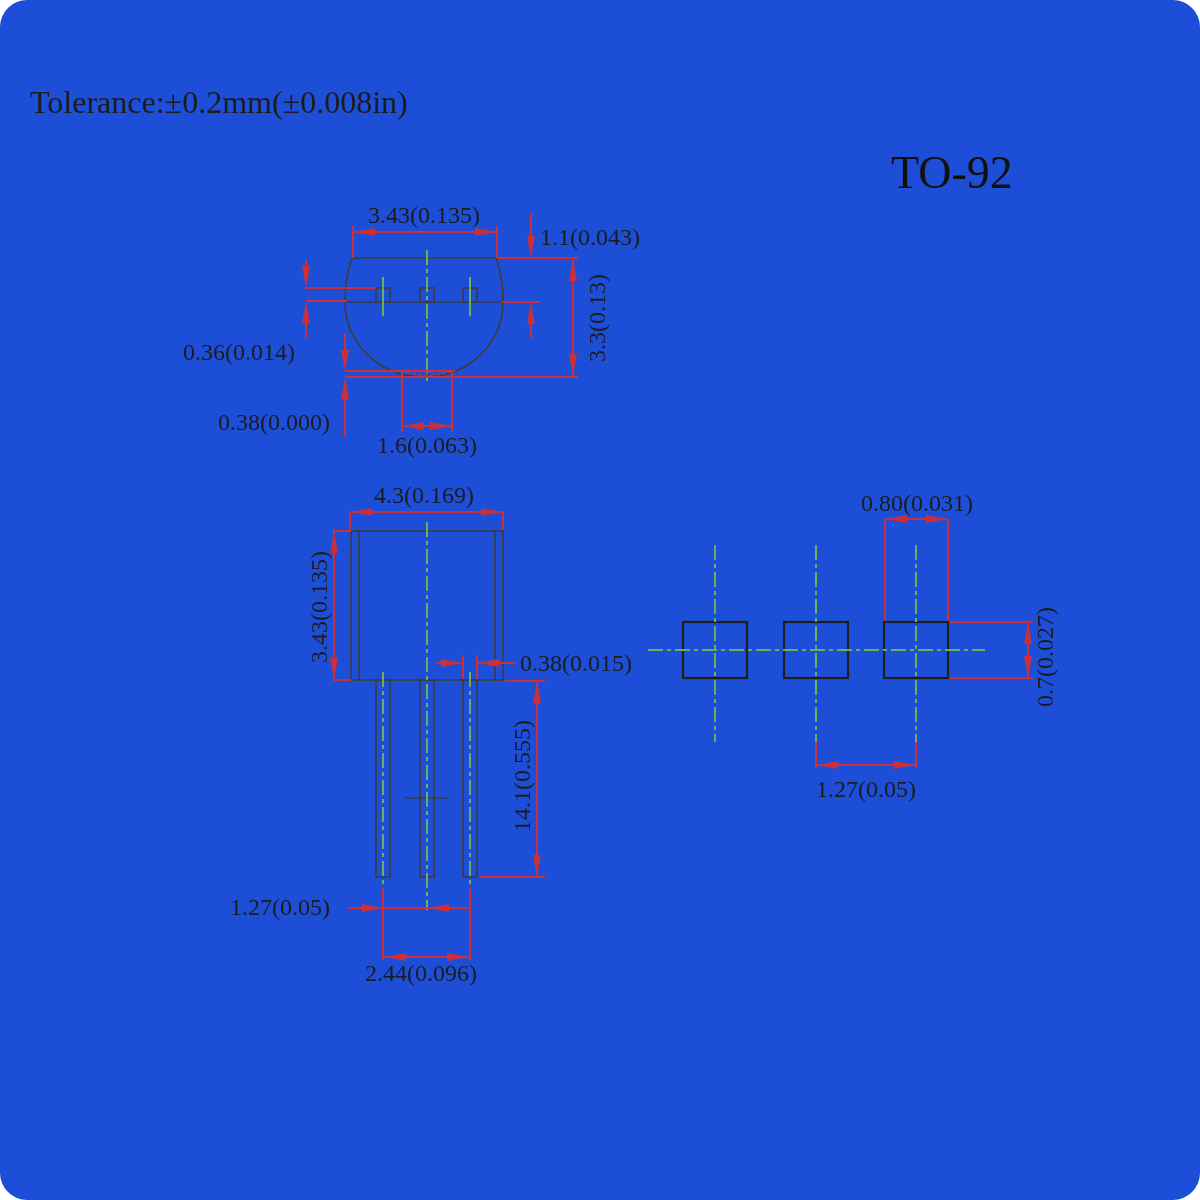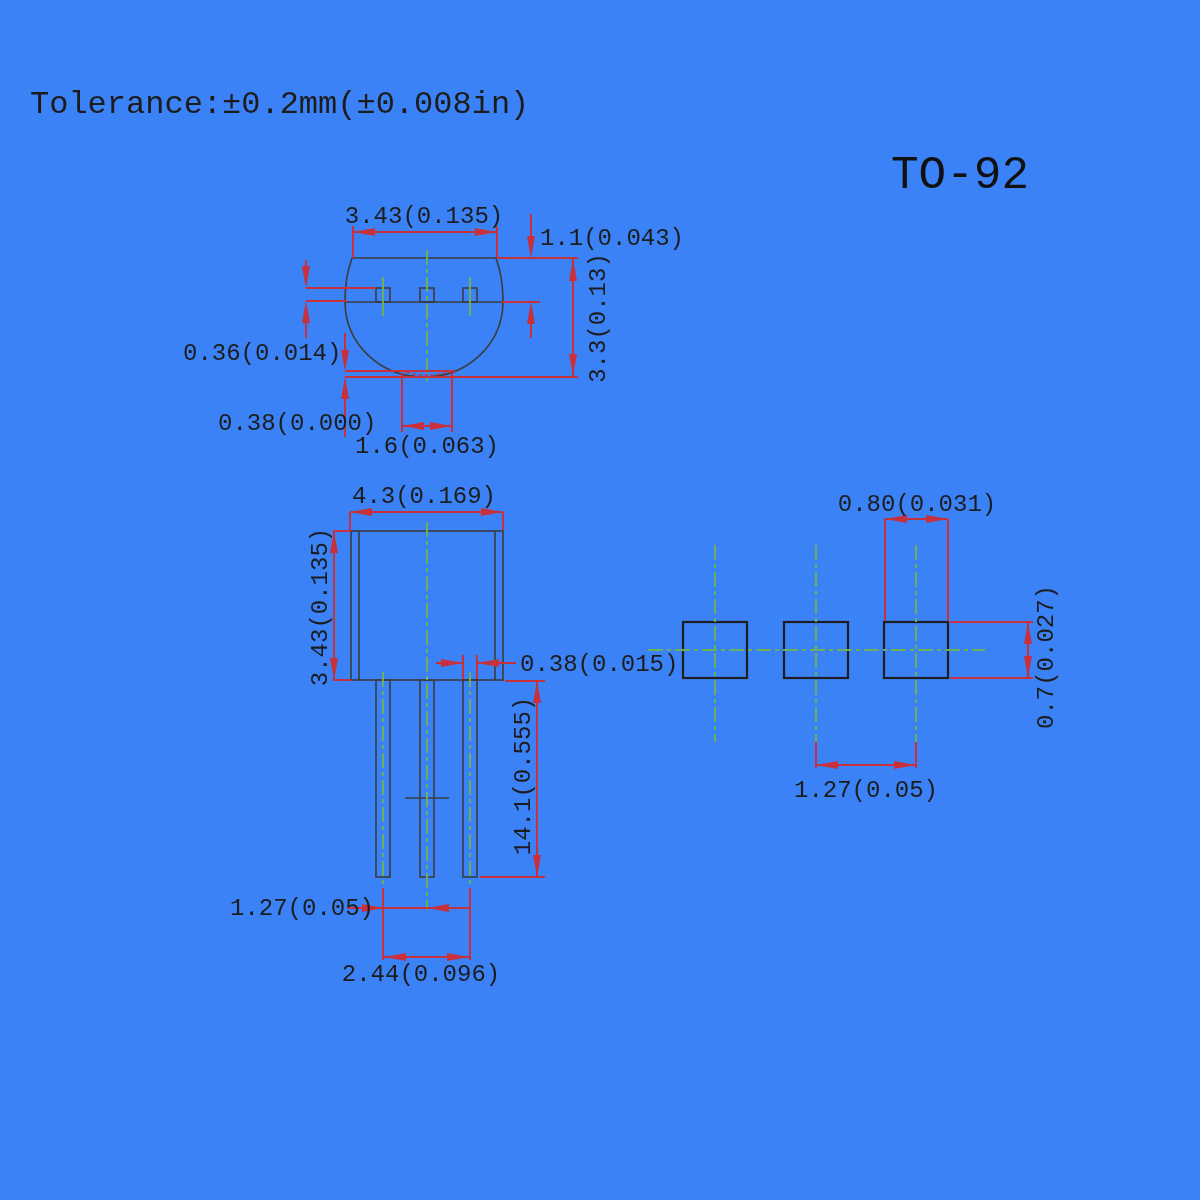--- a/index.html
+++ b/index.html
@@ -1,17 +1,17 @@
 <!DOCTYPE html>
 <html><head>
 <meta charset="utf-8">
 <style>
   html,body{margin:0;padding:0;background:#ffffff;}
-  .stage{position:relative;width:1200px;height:1200px;background:#3b82f6;overflow:hidden;
-         font-family:Liberation Mono, monospace;}
+  .stage{position:relative;width:1200px;height:1200px;background:#1d4ed8;overflow:hidden;
+         font-family:Liberation Serif, serif;border-radius:27px;}
   svg{display:block}
   .out{stroke:#3c3c3c;stroke-width:1.6;fill:none;}
   .out2{stroke:#1e1e1e;stroke-width:2.2;fill:none;}
   .dim{stroke:#c8303c;stroke-width:2;fill:none;}
   .dimf{fill:#c8303c;stroke:none;}
   .cl{stroke:#6cae5a;stroke-width:2;fill:none;stroke-dasharray:15 4 4 4;}
   .cls{stroke:#6cae5a;stroke-width:2;fill:none;}
   .dasharc{stroke:#c8303c;stroke-width:1.5;fill:none;stroke-dasharray:3 3;}
   .t{font-size:24px;fill:#1c1c1c;}
   .title{font-size:32px;fill:#1c1c1c;}

